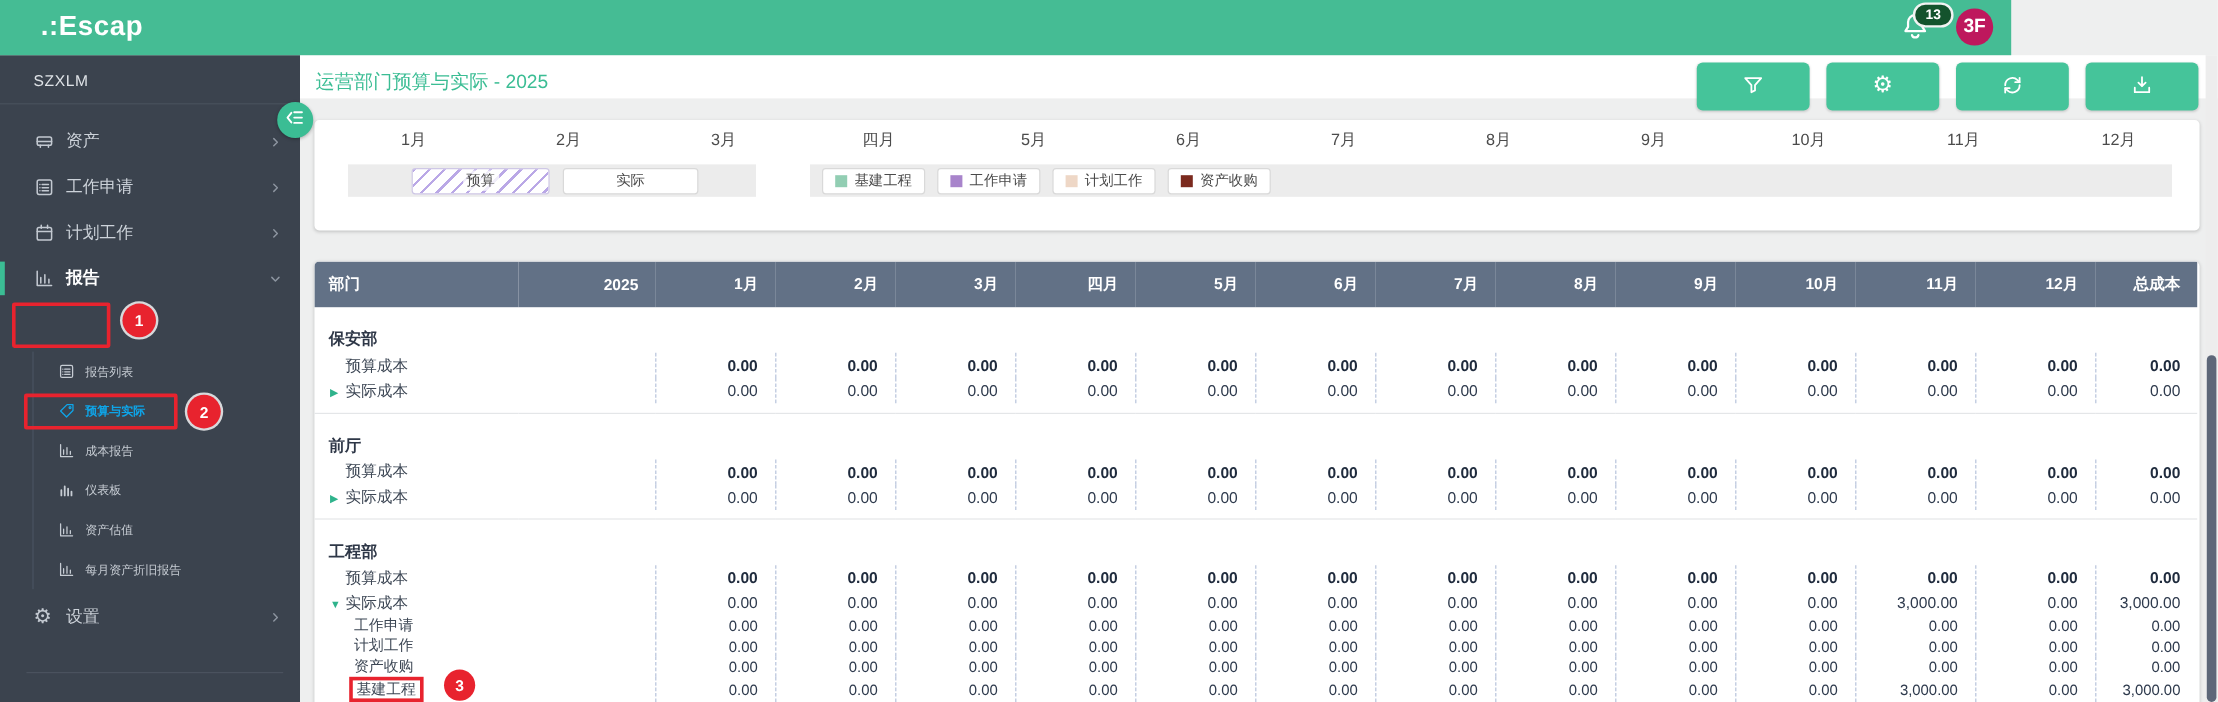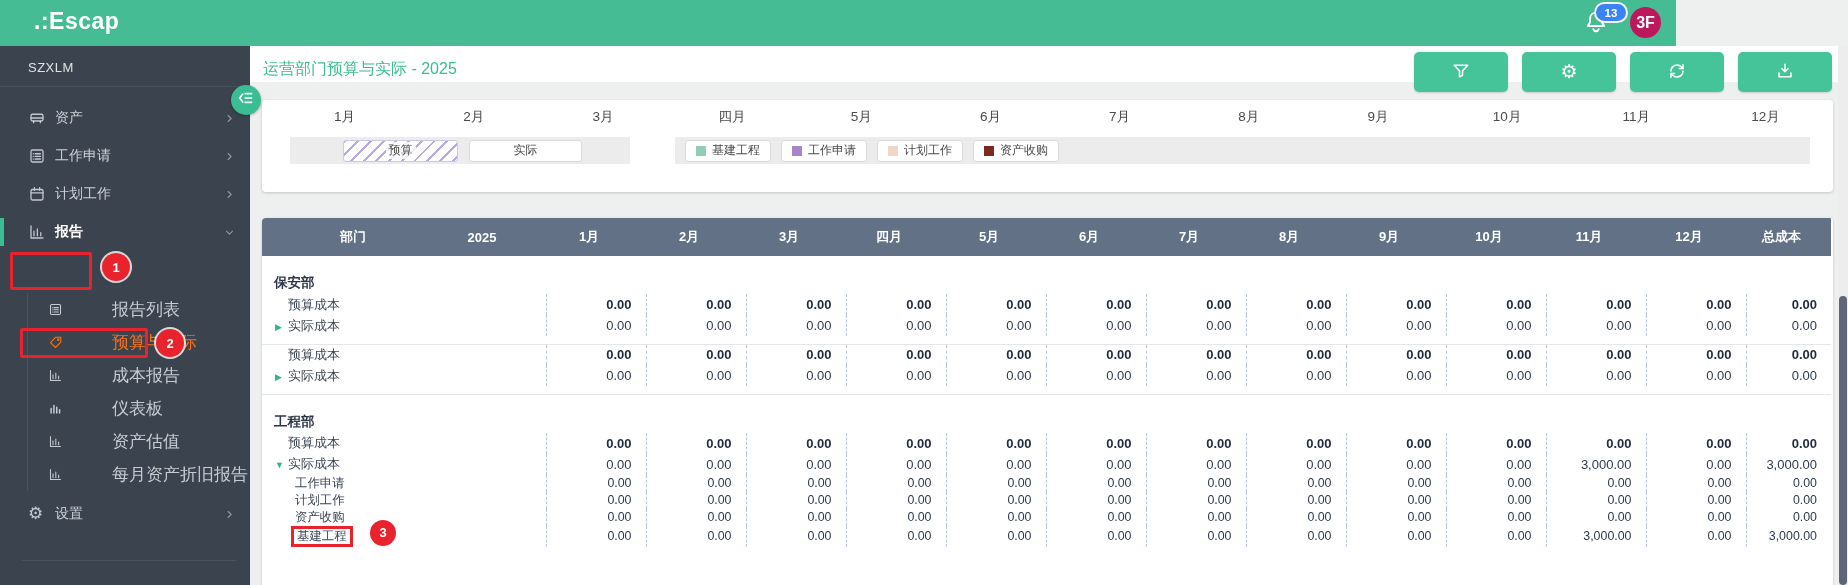--- a/index.html
+++ b/index.html
@@ -2,40 +2,40 @@
 <html><head>
 <meta charset="utf-8">
 <style>
   * { margin:0; padding:0; box-sizing:border-box; }
   html,body { width:1848px; height:585px; overflow:hidden; font-family:"Liberation Sans","DejaVu Sans",sans-serif; background:#eeefef; }
 
   
   .topbar { position:absolute; left:0; top:0; width:1676px; height:46px; background:#45bc94; z-index:30; }
   .logo { position:absolute; left:34px; top:8px; font-size:23px; font-weight:bold; color:#fff; letter-spacing:.5px; }
   .bellwrap { position:absolute; right:62px; top:8px; width:32px; height:32px; }
-  .nbadge { position:absolute; top:-6px; left:12px; min-width:34px; height:21px; background:#3b82f6; border:2px solid #f3f3f3; border-radius:11px; color:#fff; font-size:11.5px; font-weight:bold; display:flex; align-items:center; justify-content:center; }
+  .nbadge { position:absolute; top:-6px; left:12px; min-width:34px; height:21px; background:#14532d; border:2px solid #f3f3f3; border-radius:11px; color:#fff; font-size:11.5px; font-weight:bold; display:flex; align-items:center; justify-content:center; }
   .avatar { position:absolute; right:15px; top:7px; width:31px; height:31px; border-radius:50%; background:#be185d; color:#fff; font-size:16px; font-weight:bold; display:flex; align-items:center; justify-content:center; }
 
   
   .sidebar { position:absolute; left:0; top:46px; width:250px; height:539px; background:#3b434e; z-index:20; }
   .org { position:absolute; left:28px; top:14px; font-size:13px; color:#dfe3e7; letter-spacing:.5px; }
   .sdiv { position:absolute; left:0; right:0; top:40px; border-bottom:1px solid #49515d; }
   #menu { position:absolute; left:0; right:0; top:53px; }
   .mitem { position:relative; height:38px; display:flex; align-items:center; padding-left:28px; color:#ccd2d9; font-size:14px; cursor:pointer; }
   .mitem .micon { width:18px; height:18px; margin-right:9px; color:#c3c9d1; display:flex; align-items:center; }
   .mitem .micon svg { width:18px; height:18px; }
   .mchev { margin-left:auto; margin-right:14px; color:#8d95a0; display:flex; }
   .mchev svg { width:13px; height:13px; }
   .mitem.active { color:#fff; font-weight:bold; }
   .mitem.active::before { content:''; position:absolute; left:0; top:5px; bottom:5px; width:4px; background:#3bbd94; }
   #submenu { position:absolute; left:0; top:247px; right:0; margin-left:27px; border-left:1px solid #4a5360; }
-  .sitem { height:33px; display:flex; align-items:center; padding-left:20px; color:#c6ccd3; font-size:17px; cursor:pointer;gap:41px; }
+  .sitem { height:33px; display:flex; align-items:center; padding-left:20px; color:#c6ccd3; font-size:10px; cursor:pointer; }
   .sitem .micon { width:15px; height:15px; margin-right:8px; display:flex; }
   .sitem .micon svg { width:15px; height:15px; }
-  .sitem.active { color:#f97316; font-weight:normal; }
+  .sitem.active { color:#0ea5e9; font-weight:bold; }
   #settings-item { position:absolute; left:0; right:0; top:449px; }
   .gearchar { font-size:17px; line-height:18px; }
   .sdiv2 { position:absolute; left:22px; right:14px; top:514px; border-bottom:1px solid #4a525e; }
 
   
   .annbox { position:absolute; border:3px solid #e8232e; border-radius:2px; pointer-events:none; z-index:40; }
   .stepbadge { position:absolute; width:28px; height:28px; border-radius:50%; background:#e8232e; box-shadow:0 0 0 2px rgba(255,255,255,.8); color:#fff; font-size:13px; font-weight:bold; display:flex; align-items:center; justify-content:center; z-index:41; }
 
   
   .collapse-btn { position:absolute; left:231px; top:85px; width:30px; height:30px; border-radius:50%; background:#3bbd94; box-shadow:0 1px 3px rgba(0,0,0,.3); z-index:35; display:flex; align-items:center; justify-content:center; color:#fff; cursor:pointer; }
@@ -61,22 +61,22 @@
   .chip { height:22px; background:#fff; border:1px solid #d9d9d9; border-radius:3px; display:flex; align-items:center; justify-content:center; font-size:12px; color:#4a4a4a; padding:0 10px; cursor:pointer; }
   .chip.budget { width:115px; background:repeating-linear-gradient(135deg, rgba(140,110,214,.6) 0 2px, rgba(255,255,255,0) 2px 9px), #fff; border-color:#cfc8e6; }
   .chip.budget .ct { background:rgba(255,255,255,.8); padding:0 3px; }
   .chip.actual { width:113px; }
   .sq { width:10px; height:10px; margin-right:6px; display:inline-block; }
 
   
   .table-card { position:absolute; left:12px; top:172px; width:1571px; height:413px; background:#fff; border-radius:4px 4px 0 0; box-shadow:0 1px 3px rgba(0,0,0,.18); overflow:hidden; }
   table { border-collapse:collapse; table-layout:fixed; width:1569px; }
   thead th { height:38px; background:#627186; color:#fff; font-size:13px; font-weight:bold; }
-  th.hr { padding-right:14px; }
-  th.hl { text-align:center; padding-left:12px; }
+  th.hr { text-align:right; padding-right:14px; }
+  th.hl { text-align:left; padding-left:12px; }
   td { vertical-align:middle; }
   .r-dept td { padding:18px 0 2px 12px; font-size:13.5px; font-weight:bold; color:#2e3747; }
   .r-cost td { height:21px; font-size:13px; }
   .r-sub td { height:17px; font-size:12.4px; }
   .rlabel { color:#3c4654; padding-left:26px; white-space:nowrap; }
   .rlabel.arr { padding-left:13px; }
   .rlabel.sub { padding-left:33px; position:relative; }
   .tree { display:inline-block; width:13px; font-size:9px; color:#2fb38c; cursor:pointer; }
   .num { text-align:right; padding-right:14px; color:#2e3a4d; border-left:1px dashed #b7c3db; white-space:nowrap; }
   .r-budget .num { font-weight:bold; color:#1f2b3d; }
@@ -397,20 +397,23 @@
             <td class="v num">0.00</td>
             <td class="v num">0.00</td>
             <td class="v num">0.00</td>
             <td class="v num">0.00</td>
             <td class="v num">0.00</td>
             <td class="v num">0.00</td>
           </tr>
           <tr class="gdiv">
             <td class="gd" colspan="15"></td>
           </tr>
+          <tr class="r-dept">
+            <td colspan="15">前厅</td>
+          </tr>
           <tr class="r-cost r-budget">
             <td class="rlabel" colspan="2">预算成本</td>
             <td class="v num">0.00</td>
             <td class="v num">0.00</td>
             <td class="v num">0.00</td>
             <td class="v num">0.00</td>
             <td class="v num">0.00</td>
             <td class="v num">0.00</td>
             <td class="v num">0.00</td>
             <td class="v num">0.00</td>

